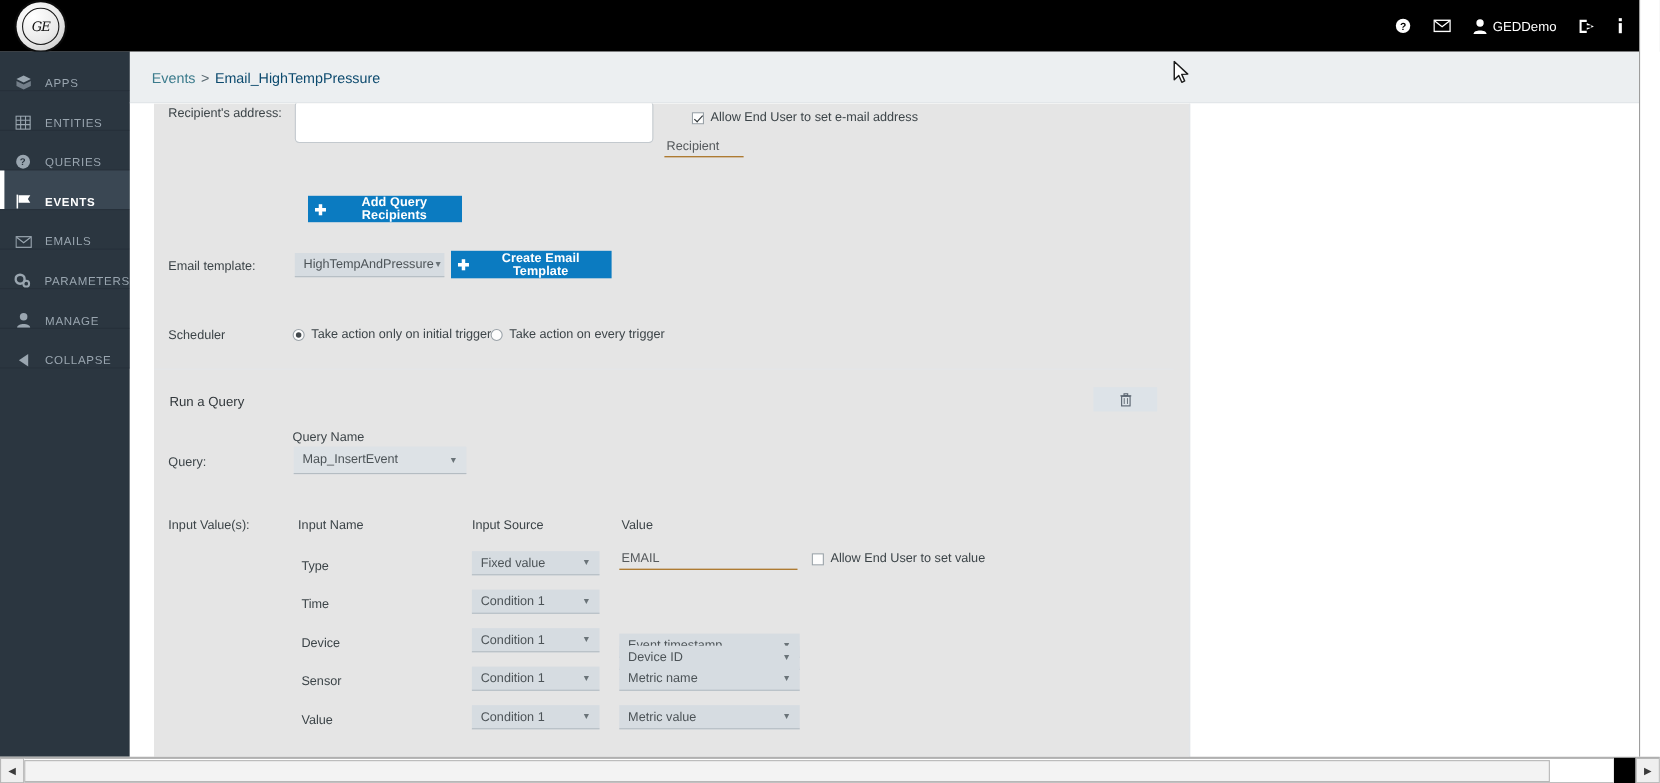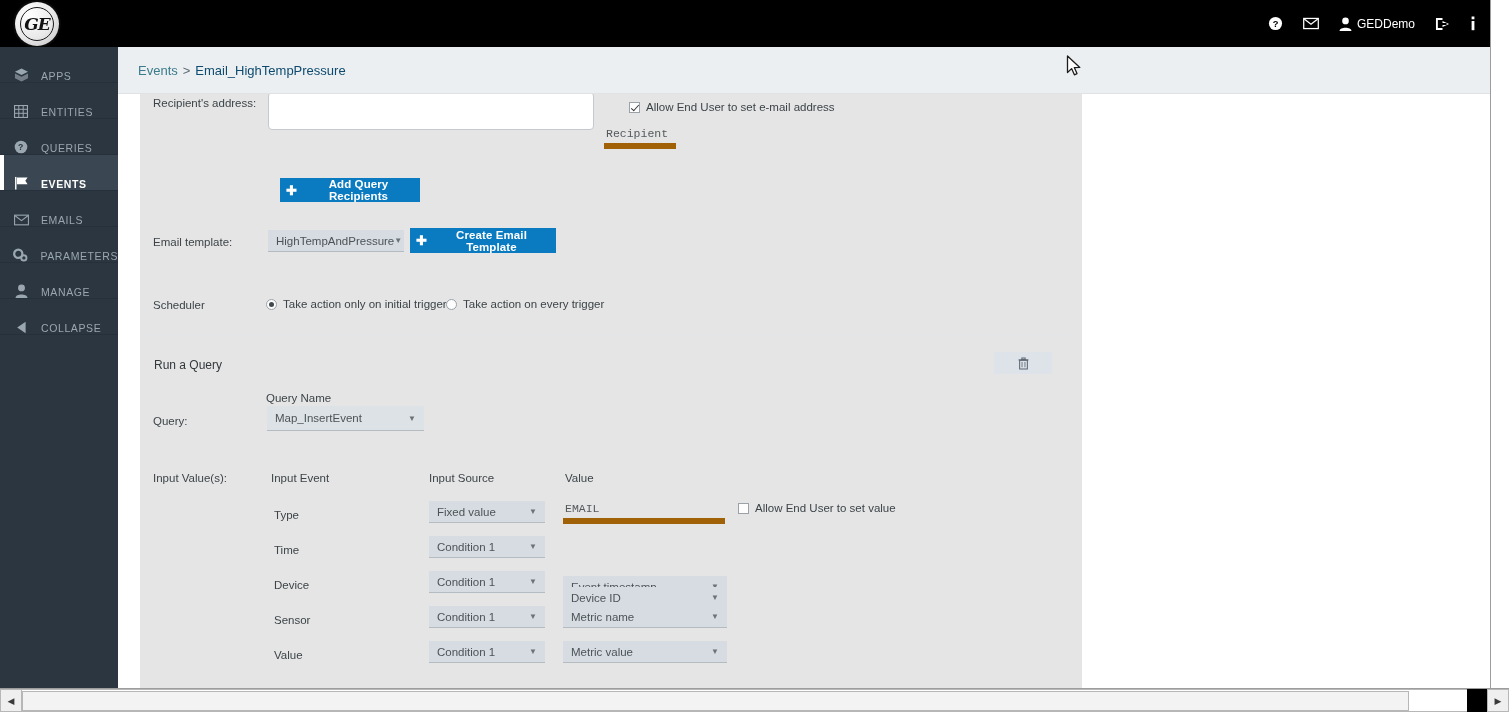--- a/index.html
+++ b/index.html
@@ -31,22 +31,22 @@
     display: flex; align-items: center; justify-content: center;
     box-shadow: 0 0 0 2px #0b0b0b;
     position: relative;
   }
   .ge-logo .ge-inner {
     width: 34px; height: 34px; border-radius: 50%;
     border: 1.6px solid #1a1a1a;
     display: flex; align-items: center; justify-content: center;
     font-family: "DejaVu Serif", serif;
     font-style: italic;
-    font-size: 17px;
-    font-weight: bold;
+    font-size: 12px;
+    font-weight: normal;
     color: #111;
     letter-spacing: -1px;
   }
   .topbar-right {
     margin-left: auto;
     display: flex; align-items: center;
     gap: 20px;
     padding-right: 14px;
     color: #ffffff;
     font-size: 12px;
@@ -135,27 +135,27 @@
     background: #ffffff;
     font-size: 12px;
     color: #33393d;
     padding: 5px 8px;
     outline: none;
     font-family: "Liberation Sans", sans-serif;
   }
   .underline-input {
     position: absolute;
     border: none;
-    border-bottom: 6px solid #a16207;
+    border-bottom: 1px solid #a16207;
     background: transparent;
     font-size: 11.5px;
     color: #55595c;
     padding: 3px 2px;
     outline: none;
-    font-family: Liberation Mono, monospace;
+    font-family: Liberation Sans, sans-serif;
   }
   .checkrow {
     position: absolute;
     display: flex; align-items: center; gap: 6px;
     font-size: 11.5px;
     color: #3c4448;
   }
   .cbx {
     width: 11px; height: 11px;
     border: 1px solid #9aa2a8;
@@ -484,21 +484,21 @@
       </button>
 
       <div class="col-head" style="left:126px; top:298px;">Query Name</div>
       <div class="row-label" style="left:13px; top:321px;">Query:</div>
       <div class="select-gray light" style="left:127px; top:312px; width:157px; height:25px;">
         <span>Map_InsertEvent</span>
         <span class="sel-caret">▼</span>
       </div>
 
       <div class="row-label" style="left:13px; top:378px;">Input Value(s):</div>
-      <div class="col-head" style="left:131px; top:378px;">Input Event</div>
+      <div class="col-head" style="left:131px; top:378px;">Input Name</div>
       <div class="col-head" style="left:289px; top:378px;">Input Source</div>
       <div class="col-head" style="left:425px; top:378px;">Value</div>
 
       <div class="row-label" style="left:134px; top:415px;">Type</div>
       <div class="select-gray" style="left:289px; top:407px; width:116px; height:22px;">
         <span>Fixed value</span>
         <span class="sel-caret">▼</span>
       </div>
       <input class="underline-input" style="left: 423px; top: 405px; width: 162px;" value="EMAIL">
       <div class="checkrow" style="left:598px; top:408px;">

